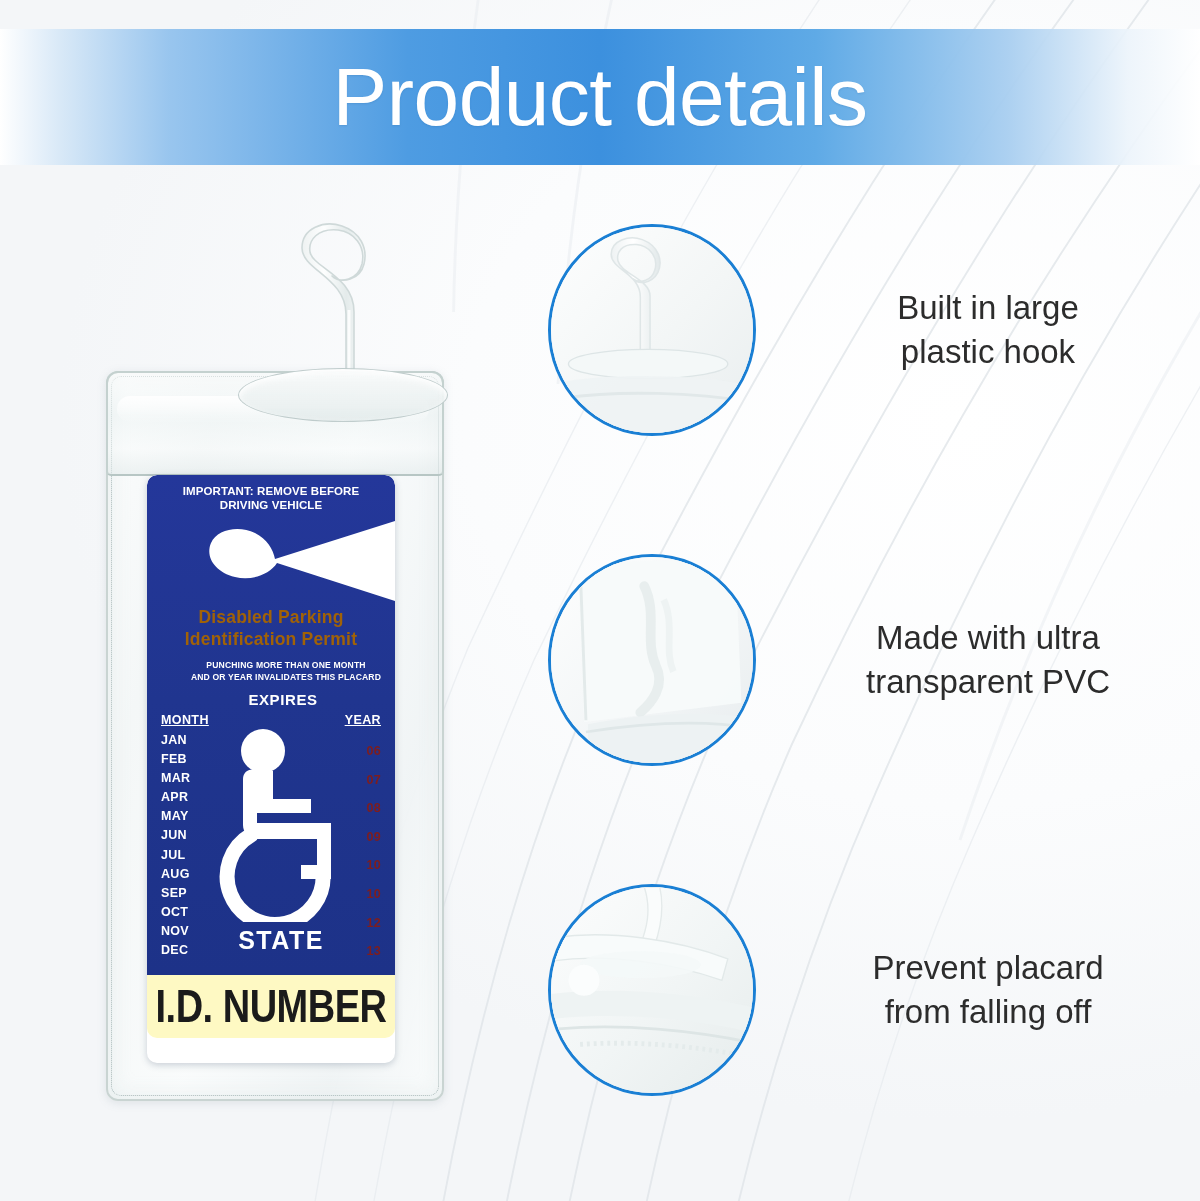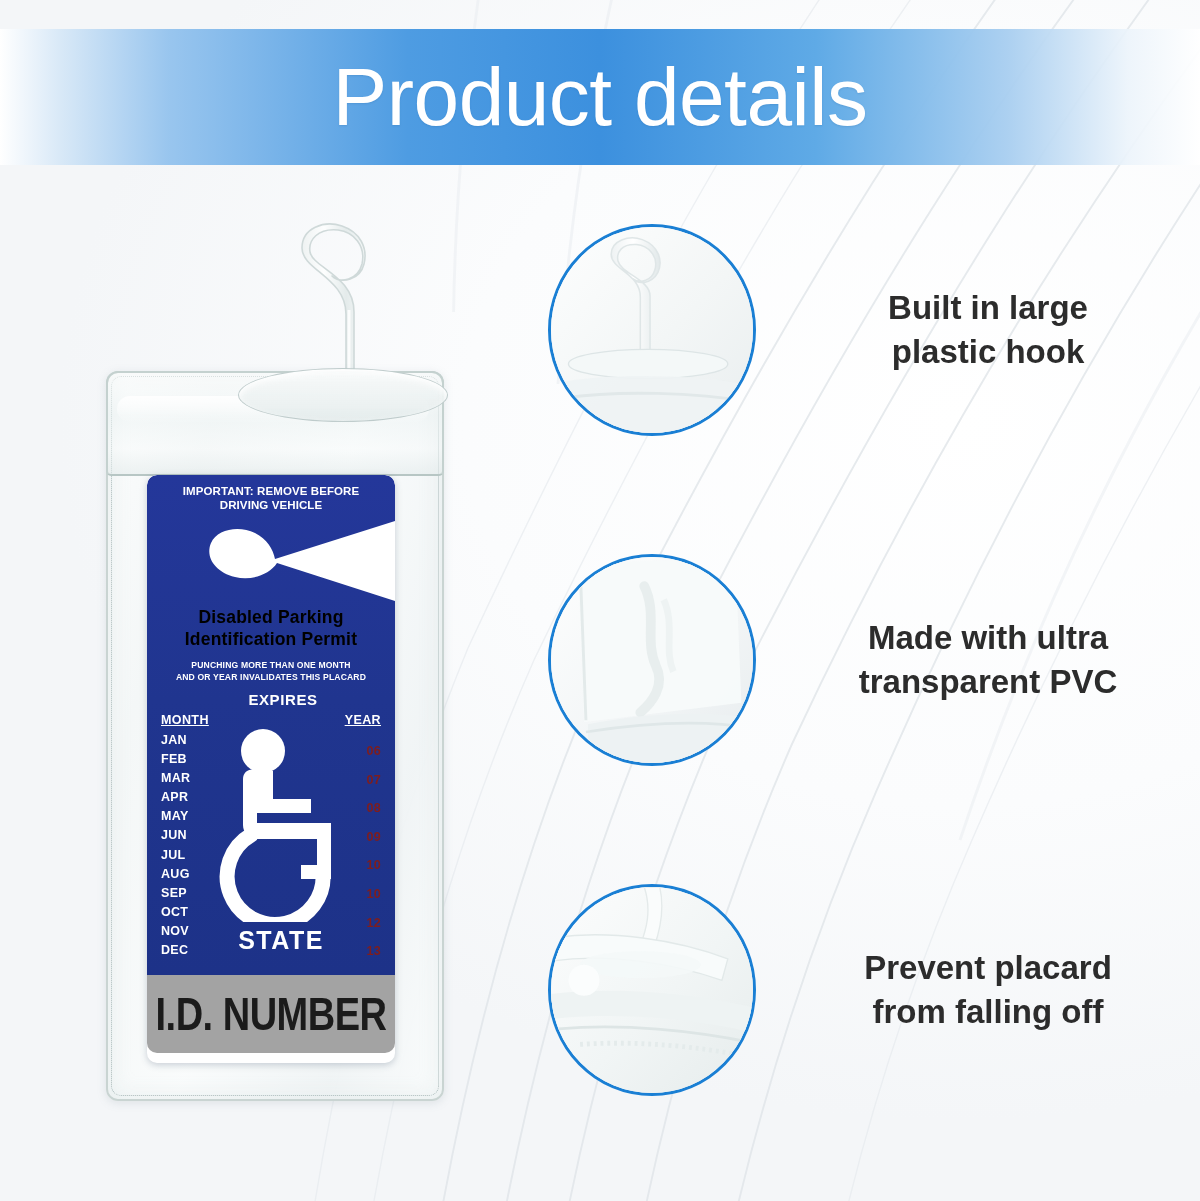--- a/index.html
+++ b/index.html
@@ -196,29 +196,29 @@
     height: 84px;
   }
   .bowtie svg { width: 100%; height: 100%; display: block; }
 
   .placard-title {
     position: absolute;
     left: 0;
     top: 131px;
     width: 248px;
     text-align: center;
-    color: #000000;
+    color: #a16207;
     font-size: 17.5px;
     font-weight: bold;
     line-height: 1.28;
     letter-spacing: 0.2px;
   }
   .placard-fine {
     position: absolute;
-    left: 0;
+    left: 15px;
     top: 184px;
     width: 248px;
     text-align: center;
     color: #ffffff;
     font-size: 8.6px;
     font-weight: bold;
     line-height: 1.45;
     letter-spacing: 0.15px;
   }
   .placard-expires {
@@ -288,22 +288,22 @@
     font-size: 25px;
     font-weight: bold;
     letter-spacing: 1.5px;
     padding-left: 20px;
   }
   .placard-idband {
     position: absolute;
     left: 0;
     top: 500px;
     width: 248px;
-    height: 78px;
-    background: #a3a3a3;
+    height: 63px;
+    background: #fef9c3;
     border-radius: 0 0 10px 10px;
     display: flex;
     align-items: center;
     justify-content: center;
   }
   .placard-idband span {
     color: #1b1b1b;
     font-size: 38px;
     font-weight: bold;
     letter-spacing: -0.5px;
@@ -336,21 +336,21 @@
   }
   .feature-circle svg { position: absolute; inset: 0; width: 100%; height: 100%; }
 
   .feature-text {
     flex: 1 1 auto;
     padding-left: 32px;
     color: #2c2c2c;
     font-size: 33px;
     line-height: 1.32;
     text-align: center;
-    font-weight: bold;
+    font-weight: normal;
   }
   .feature-text .ln { display: block; white-space: nowrap; }
 </style>
 </head>
 <body>
 
 <div id="page">
 
   <div class="bg-base"></div>
   <div class="bg-lines">

